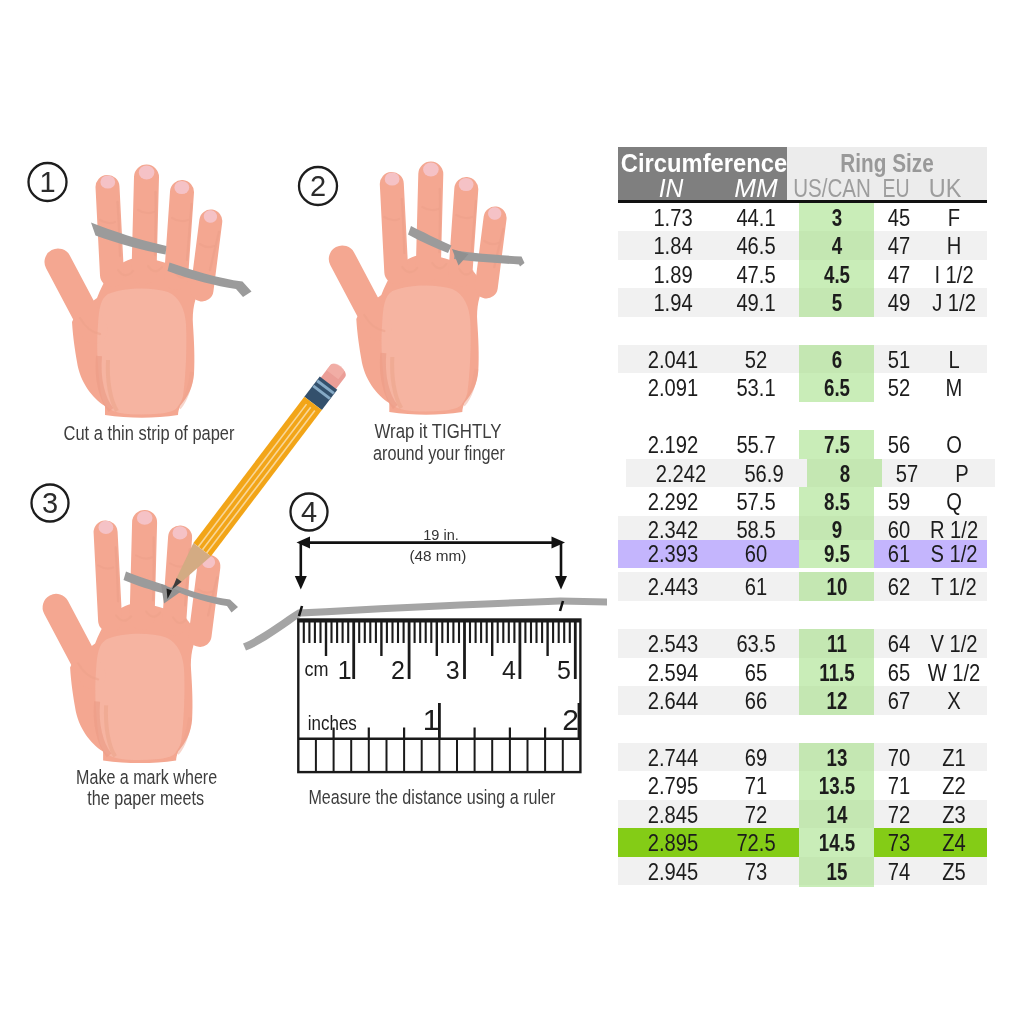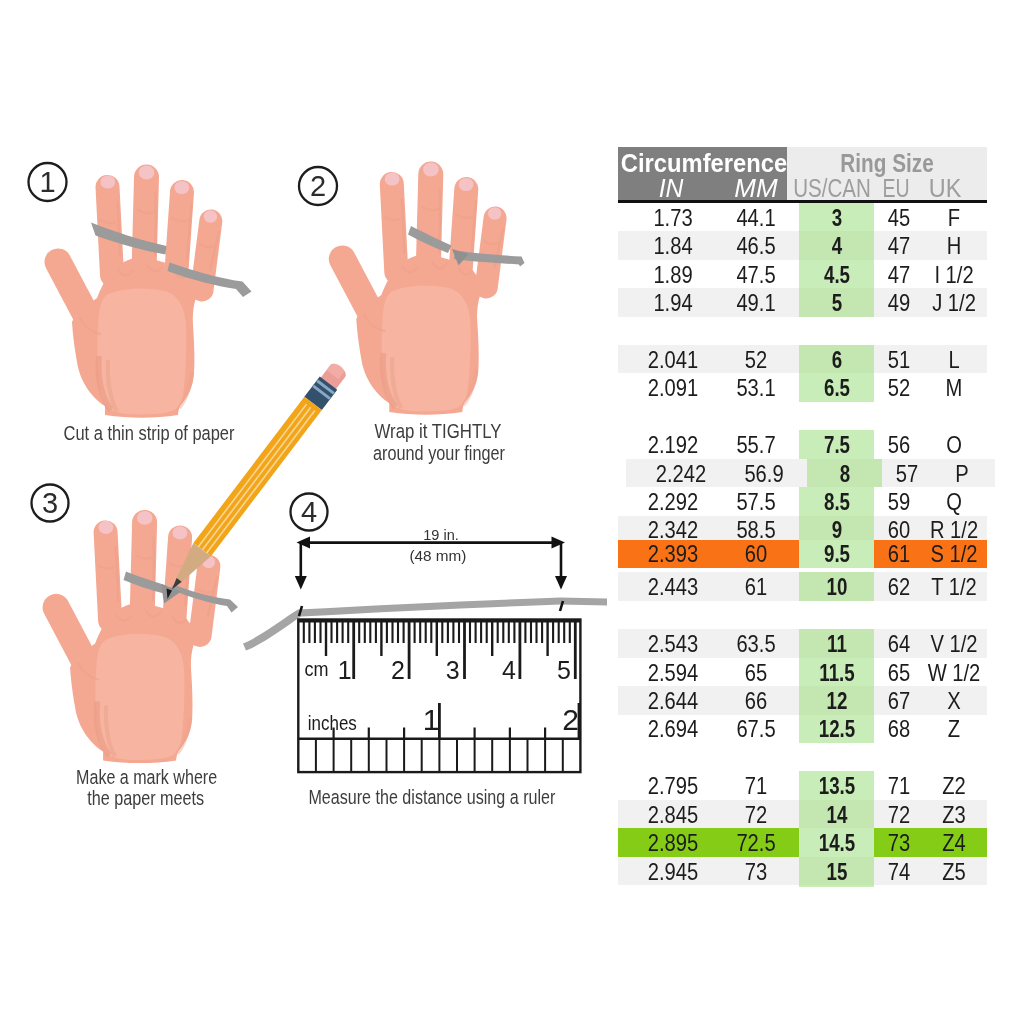--- a/index.html
+++ b/index.html
@@ -340,21 +340,21 @@
         <span class="c" style="left:336.0px">Q</span>
       </div>
       <div style="position:absolute;left:0;top:369.0px;width:369.1px;height:28.42px;background:#f1f1f1">
         <div style="position:absolute;left:180.6px;top:0;width:75.0px;height:28.42px;background:#c4e7b2"></div>
         <span class="c" style="left:55.0px">2.342</span>
         <span class="c" style="left:137.8px">58.5</span>
         <span class="c cb" style="left:218.2px">9</span>
         <span class="c" style="left:281.0px">60</span>
         <span class="c" style="left:336.0px">R 1/2</span>
       </div>
-      <div style="position:absolute;left:0;top:393px;width:369.1px;height:28.42px;background:#f97316">
+      <div style="position:absolute;left:0;top:393px;width:369.1px;height:28.42px;background:#c4b5fd">
         <div style="position:absolute;left:180.6px;top:0;width:75.0px;height:28.42px;background:#c9edb8"></div>
         <span class="c" style="left:55.0px">2.393</span>
         <span class="c" style="left:137.8px">60</span>
         <span class="c cb" style="left:218.2px">9.5</span>
         <span class="c" style="left:281.0px">61</span>
         <span class="c" style="left:336.0px">S 1/2</span>
       </div>
       <div style="position:absolute;left:0;top:425.9px;width:369.1px;height:28.42px;background:#f1f1f1">
         <div style="position:absolute;left:180.6px;top:0;width:75.0px;height:28.42px;background:#c4e7b2"></div>
         <span class="c" style="left:55.0px">2.443</span>
@@ -380,27 +380,27 @@
         <span class="c" style="left:336.0px">W 1/2</span>
       </div>
       <div style="position:absolute;left:0;top:539.5px;width:369.1px;height:28.42px;background:#f1f1f1">
         <div style="position:absolute;left:180.6px;top:0;width:75.0px;height:28.42px;background:#c4e7b2"></div>
         <span class="c" style="left:55.0px">2.644</span>
         <span class="c" style="left:137.8px">66</span>
         <span class="c cb" style="left:218.2px">12</span>
         <span class="c" style="left:281.0px">67</span>
         <span class="c" style="left:336.0px">X</span>
       </div>
-      <div style="position:absolute;left:0;top:568.0px;width:369.1px;height:28.42px;background:#ffffff">
-        <div style="position:absolute;left:180.6px;top:0;width:75.0px;height:28.42px;background:#c9edb8"></div>
-        <span class="c" style="left:55.0px">2.694</span>
-        <span class="c" style="left:137.8px">67.5</span>
-        <span class="c cb" style="left:218.2px">12.5</span>
-        <span class="c" style="left:281.0px">68</span>
-        <span class="c" style="left:336.0px">Z</span>
+      <div style="position:absolute;left:0;top:596.4px;width:369.1px;height:28.42px;background:#f1f1f1">
+        <div style="position:absolute;left:180.6px;top:0;width:75.0px;height:28.42px;background:#c4e7b2"></div>
+        <span class="c" style="left:55.0px">2.744</span>
+        <span class="c" style="left:137.8px">69</span>
+        <span class="c cb" style="left:218.2px">13</span>
+        <span class="c" style="left:281.0px">70</span>
+        <span class="c" style="left:336.0px">Z1</span>
       </div>
       <div style="position:absolute;left:0;top:624.8px;width:369.1px;height:28.42px;background:#ffffff">
         <div style="position:absolute;left:180.6px;top:0;width:75.0px;height:28.42px;background:#c9edb8"></div>
         <span class="c" style="left:55.0px">2.795</span>
         <span class="c" style="left:137.8px">71</span>
         <span class="c cb" style="left:218.2px">13.5</span>
         <span class="c" style="left:281.0px">71</span>
         <span class="c" style="left:336.0px">Z2</span>
       </div>
       <div style="position:absolute;left:0;top:653.2px;width:369.1px;height:28.42px;background:#f1f1f1">

